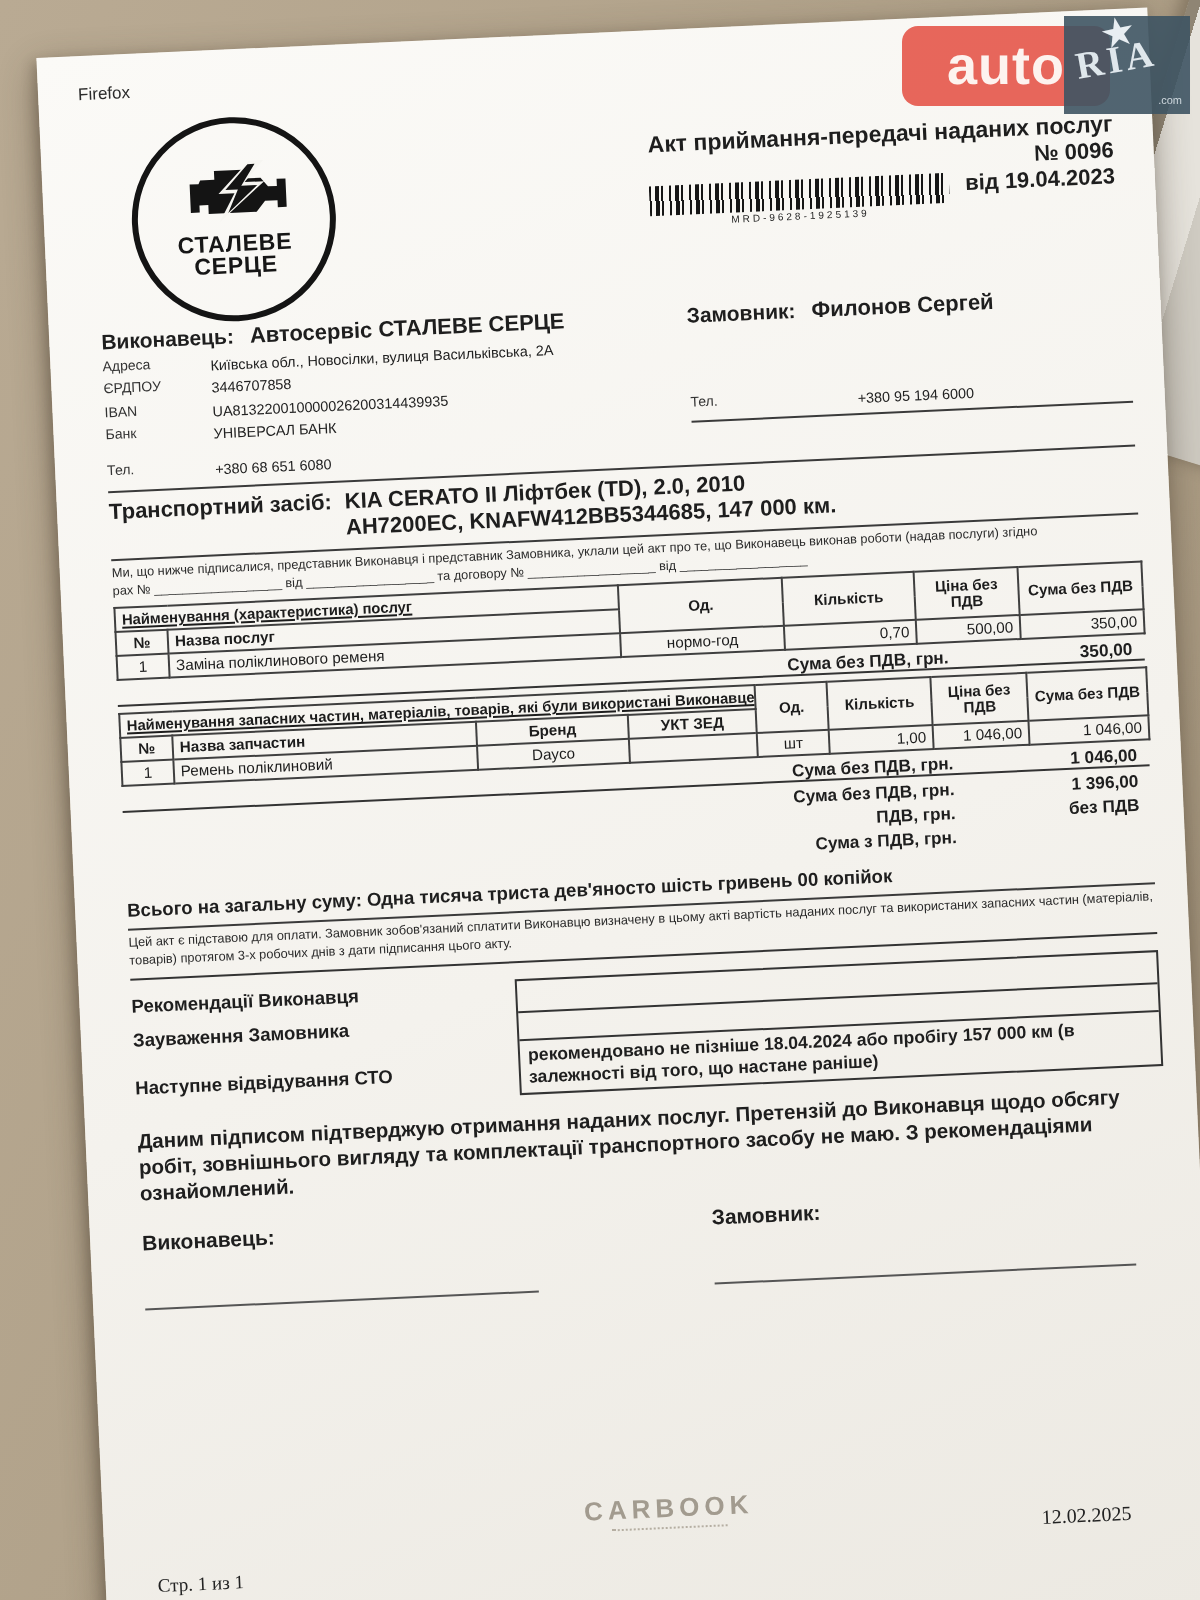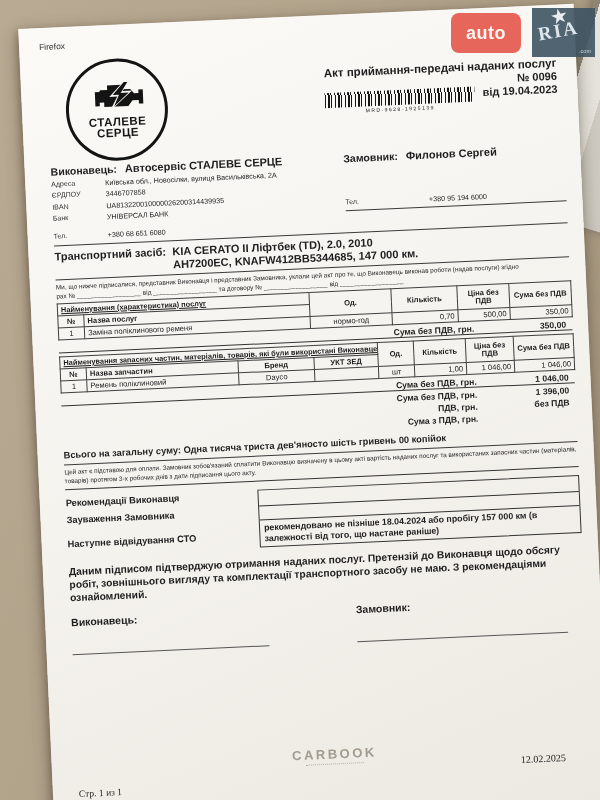--- a/index.html
+++ b/index.html
@@ -81,22 +81,22 @@
   
   .carbook{align-self:center;text-align:center;color:#a29b8f;}
   .carbook .cb-name{font-weight:bold;font-size:13px;letter-spacing:2.5px;}
   .cb-tag{width:58px;margin:2px auto 0 auto;border-top:1px dotted #b5aea2;height:2px;}
   
   .paper-footer{display:flex;justify-content:space-between;align-items:flex-end;font-family:"Liberation Serif",serif;margin-top:10px;}
   .pf-left{font-size:9.5px;color:#222;}
   .pf-right{font-size:10px;color:#222;margin-right:26px;transform:translateY(-14px);}
   
   .ria-mark{position:absolute;top:0;left:0;width:600px;height:800px;pointer-events:none;}
-  .ria-auto{position:absolute;left:451px;top:13px;width:70px;height:40px;background:rgba(228,82,70,.88);border-radius:8px;
-    display:flex;align-items:center;justify-content:center;color:#fdf3ef;font-weight:bold;font-size:18px;letter-spacing:.5px;}
+  .ria-auto{position:absolute;left:451px;top:13px;width:104px;height:40px;background:rgba(228,82,70,.88);border-radius:8px;
+    display:flex;align-items:center;justify-content:center;color:#fdf3ef;font-weight:bold;font-size:27px;letter-spacing:.5px;}
   .ria-sq{position:absolute;left:532px;top:8px;width:63px;height:49px;background:rgba(62,84,99,.9);overflow:hidden;}
   .ria-star{position:absolute;left:18px;top:-4px;color:#e8eef2;font-size:20px;transform:rotate(-12deg);}
   .ria-txt{position:absolute;left:6px;top:12px;color:#dfe7ec;font-weight:bold;font-size:19px;letter-spacing:2px;transform:rotate(-10deg);font-family:"Liberation Serif",serif;}
   .ria-com{position:absolute;right:4px;bottom:3px;color:#cfd8de;font-size:5.5px;}
 </style>
 </head>
 <body>
 
 <div class="scene">
   <div class="wall-object"></div>

